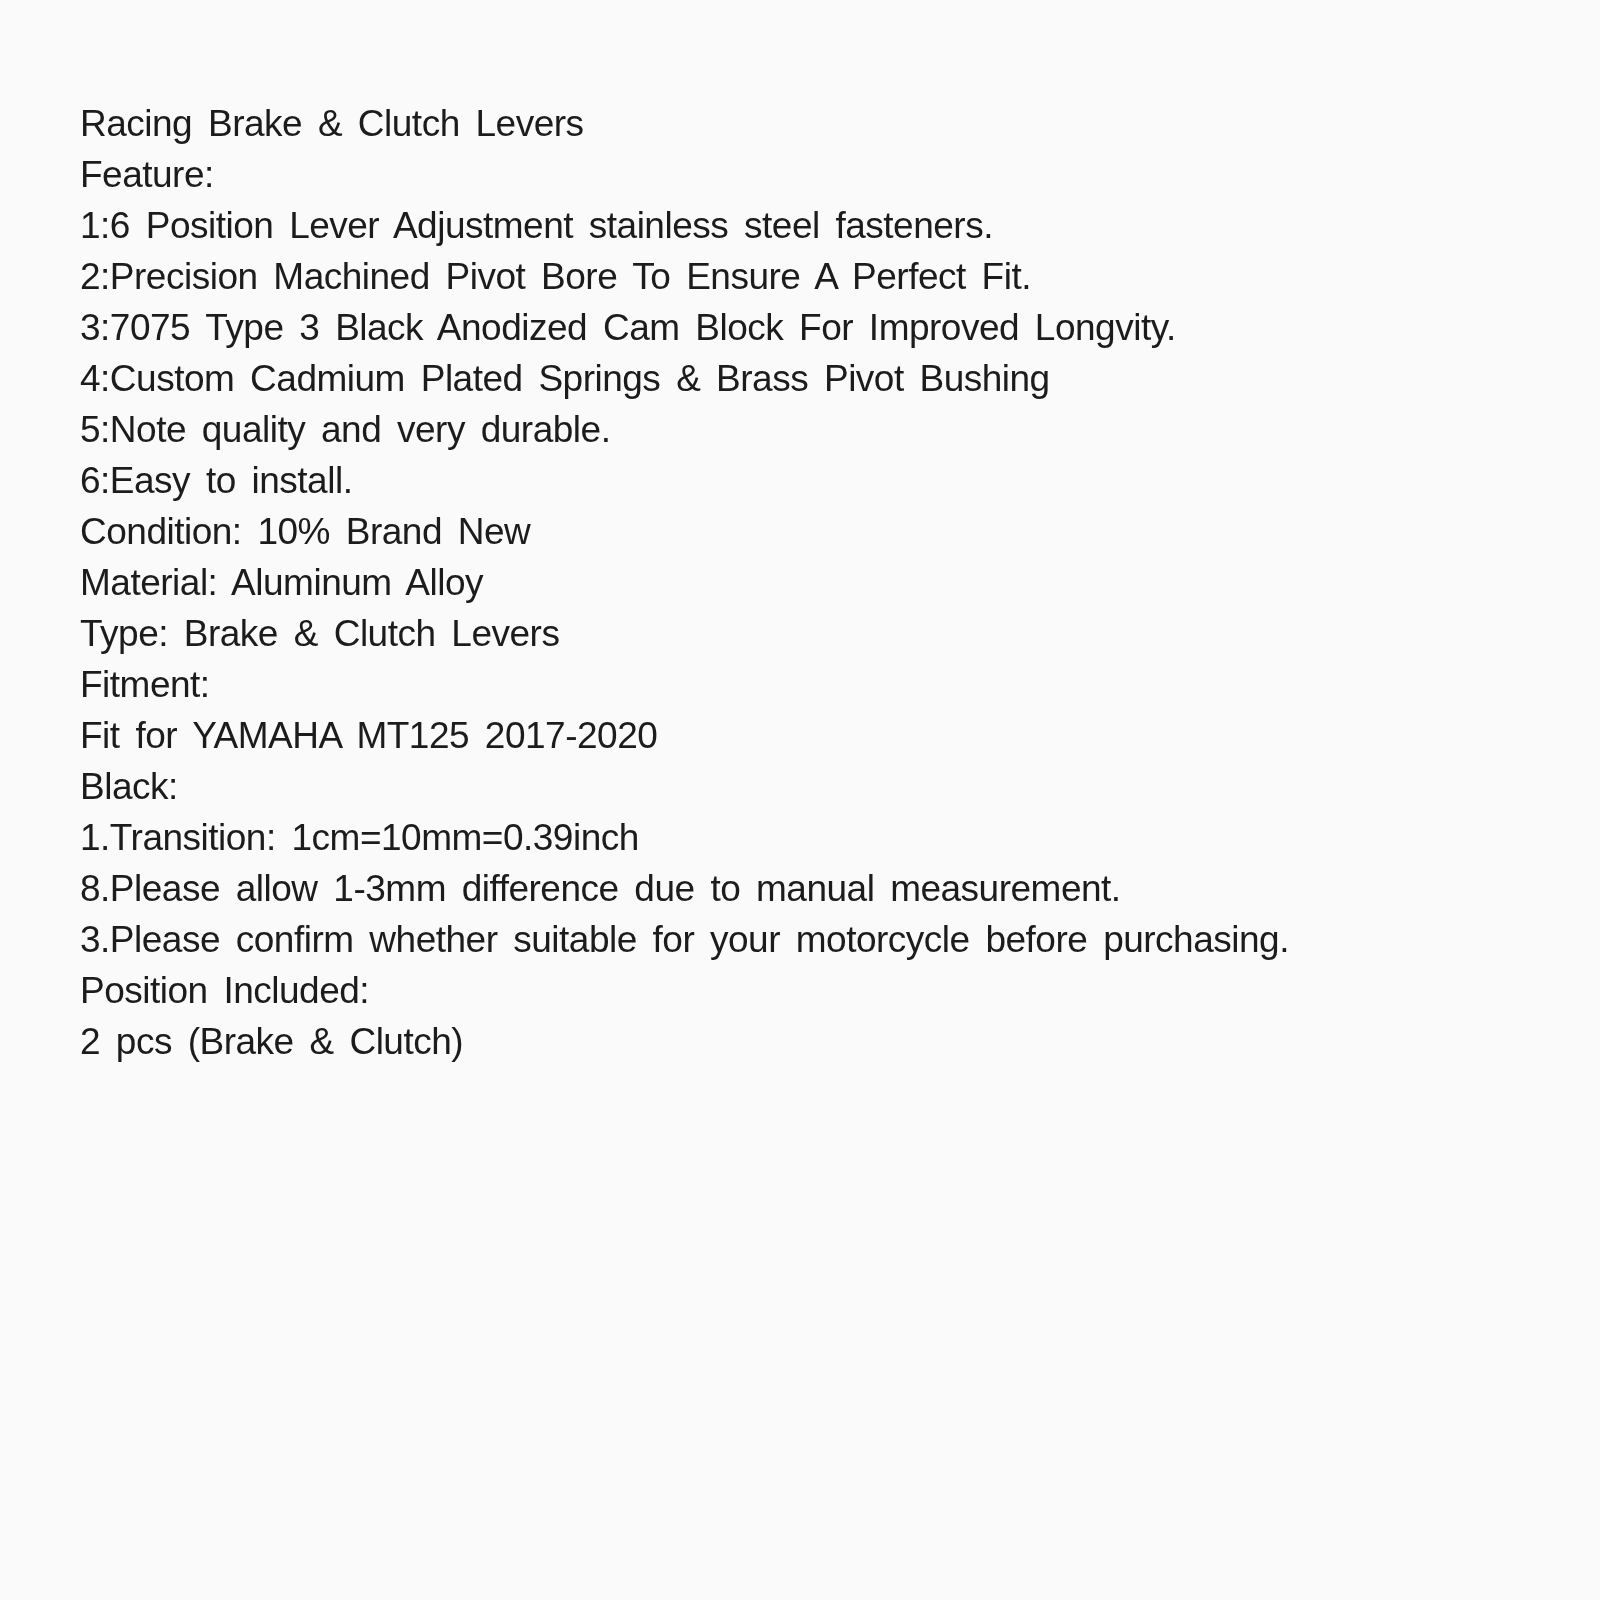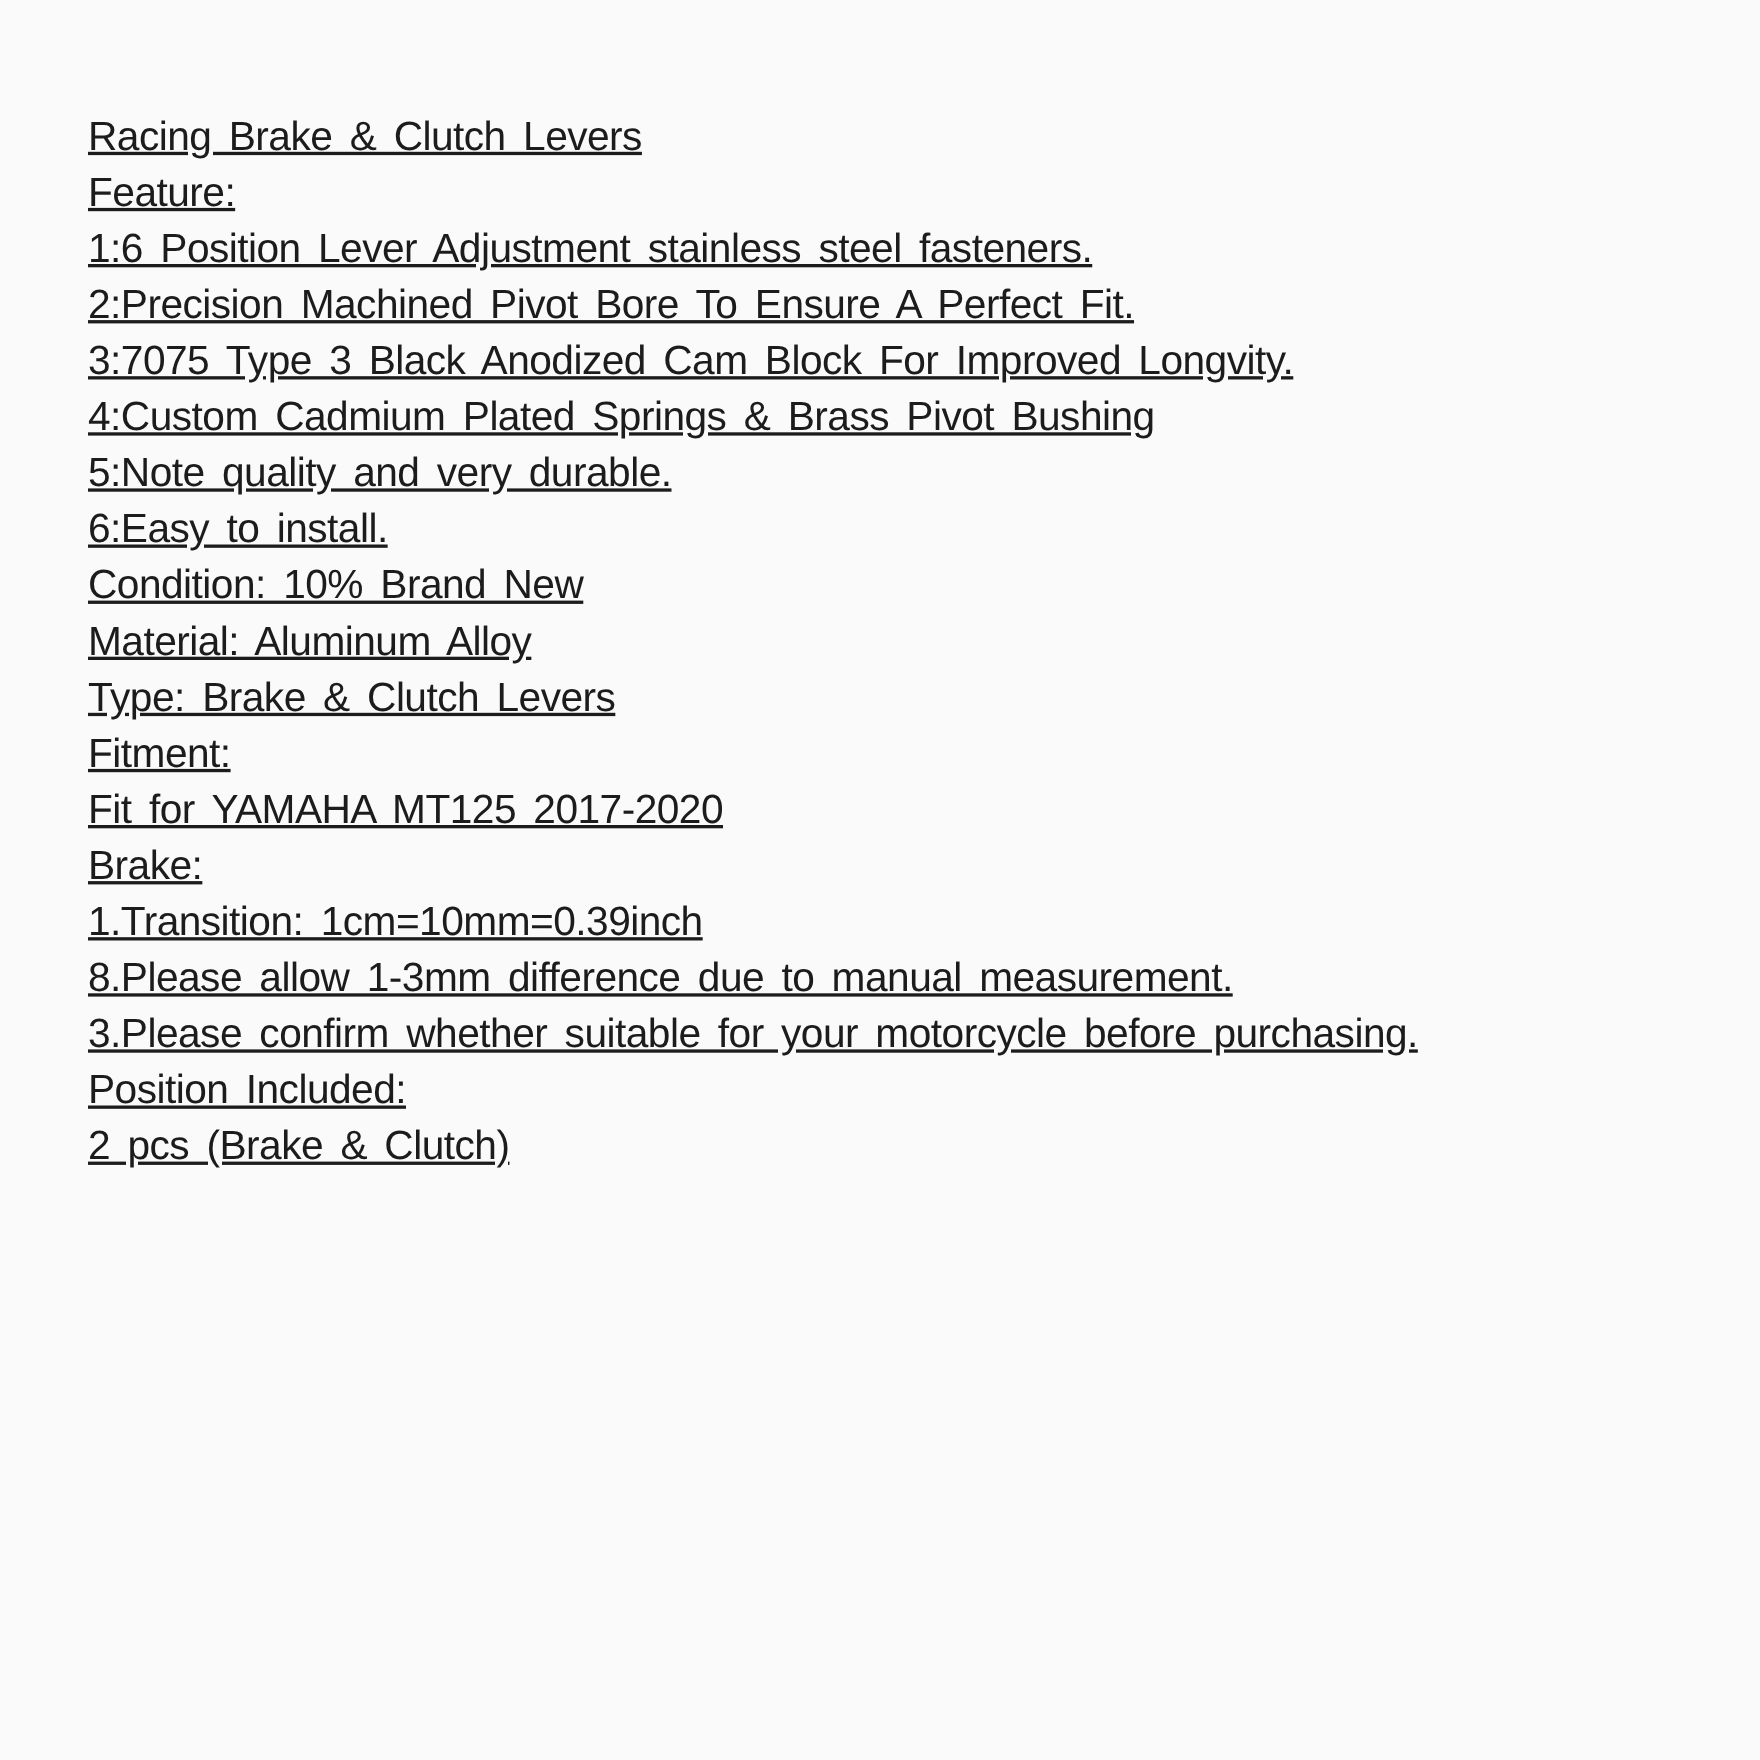--- a/index.html
+++ b/index.html
@@ -16,21 +16,20 @@
   .doc {
     box-sizing: border-box;
     width: 1600px;
     height: 1600px;
     padding: 98px 60px 0 80px;
     color: #1c1c1c;
     font-size: 37px;
     line-height: 51px;
     letter-spacing: -0.5px;
     word-spacing: 6px;
-    text-decoration: underline;
   }
   .line {
     margin: 0;
     white-space: nowrap;
   }
   .gap {
   }
 </style>
 </head>
 <body>
@@ -47,21 +46,21 @@
   <p class="line">5:Note quality and very durable.</p>
   <p class="line">6:Easy to install.</p>
 
   <p class="line">Condition: 10% Brand New</p>
   <p class="line">Material: Aluminum Alloy</p>
   <p class="line">Type: Brake &amp; Clutch Levers</p>
 
   <p class="line gap">Fitment:</p>
   <p class="line">Fit for YAMAHA MT125 2017-2020</p>
 
-  <p class="line gap">Brake:</p>
+  <p class="line gap">Black:</p>
   <p class="line">1.Transition: 1cm=10mm=0.39inch</p>
   <p class="line">8.Please allow 1-3mm difference due to manual measurement.</p>
   <p class="line">3.Please confirm whether suitable for your motorcycle before purchasing.</p>
 
   <p class="line gap">Position Included:</p>
   <p class="line">2 pcs (Brake &amp; Clutch)</p>
 
 </div>
 
 </body></html>

